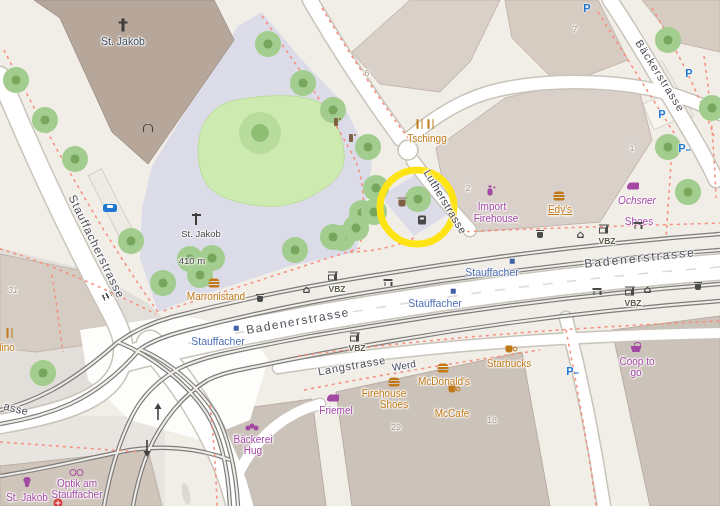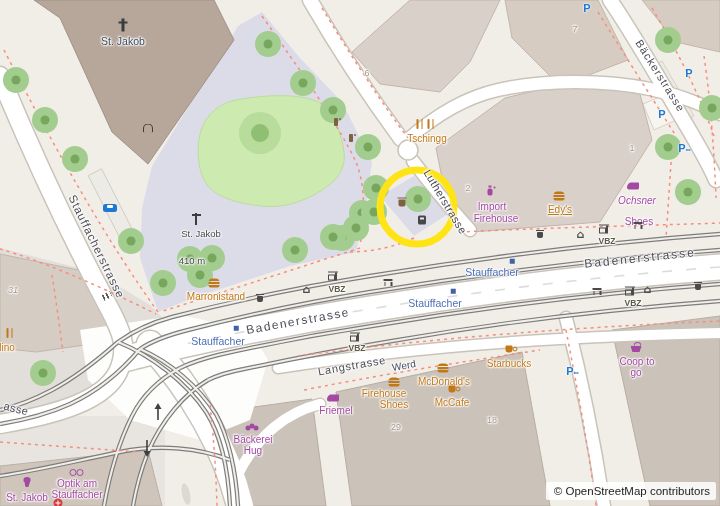--- a/index.html
+++ b/index.html
@@ -289,21 +289,21 @@
       <div class="lbl poi-label" style="left: 427px; top: 139px; color: rgb(193, 120, 23);">Tschingg</div>
       <div class="icon icon-burger" style="left: 559px; top: 196px;"></div>
       <div class="lbl poi-label" style="left: 560px; top: 210px; color: rgb(193, 120, 23); text-decoration: underline;">Edy's</div>
       <div class="icon icon-burger" style="left: 214px; top: 283px;"></div>
       <div class="lbl poi-label" style="left: 216px; top: 297px; color: rgb(193, 120, 23);">Marronistand</div>
       <div class="icon icon-cup" style="left: 509px; top: 349px;"></div>
       <div class="lbl poi-label" style="left: 509px; top: 364px; color: rgb(193, 120, 23);">Starbucks</div>
       <div class="icon icon-burger" style="left: 443px; top: 368px;"></div>
       <div class="lbl poi-label" style="left: 444px; top: 382px; color: rgb(193, 120, 23);">McDonald's</div>
       <div class="icon icon-cup" style="left: 452px; top: 389px;"></div>
-      <div class="lbl poi-label" style="left: 452px; top: 403px; color: rgb(193, 120, 23);">McCafe</div>
+      <div class="lbl poi-label" style="left: 452px; top: 414px; color: rgb(193, 120, 23);">McCafe</div>
       <div class="icon icon-burger" style="left: 394px; top: 382px;"></div>
       <div class="lbl poi-label" style="left: 384px; top: 394px; color: rgb(193, 120, 23);">Firehouse</div>
       <div class="lbl poi-label" style="left: 394px; top: 405px; color: rgb(193, 120, 23);">Shoes</div>
       <div class="icon icon-restaurant" style="left: 10px; top: 333px;"></div>
       <div class="lbl poi-label" style="left: 7px; top: 348px; color: rgb(193, 120, 23);">lino</div>
       <div class="icon icon-perfume" style="left: 490px; top: 192px;"></div>
       <div class="lbl poi-label" style="left: 492px; top: 207px; color: rgb(163, 73, 164);">Import</div>
       <div class="lbl poi-label" style="left: 496px; top: 219px; color: rgb(163, 73, 164);">Firehouse</div>
       <div class="icon icon-shoe" style="left: 633px; top: 186px;"></div>
       <div class="lbl poi-label" style="left: 637px; top: 201px; color: rgb(163, 73, 164); font-style: italic;">Ochsner</div>
@@ -345,16 +345,13 @@
       <div class="icon icon-shelter" style="left: 582px; top: 234px;"></div>
       <div class="icon icon-shelter" style="left: 649px; top: 289px;"></div>
       <div class="icon icon-tramstop" style="left: 333px; top: 277px;"></div>
       <div class="icon icon-tramstop" style="left: 604px; top: 230px;"></div>
       <div class="icon icon-tramstop" style="left: 630px; top: 292px;"></div>
       <div class="icon icon-tramstop" style="left: 355px; top: 338px;"></div>
       <div class="icon icon-pharmacy" style="left: 58px; top: 503px;"></div>
       <div class="icon icon-rails" style="left: 107px; top: 296px; --r: -26deg;"></div>
     </div>
 
-  <div class="attr">
-    <span>© OpenStreetMap contributors</span>
-  </div>
 </div>
 
 </body></html>

